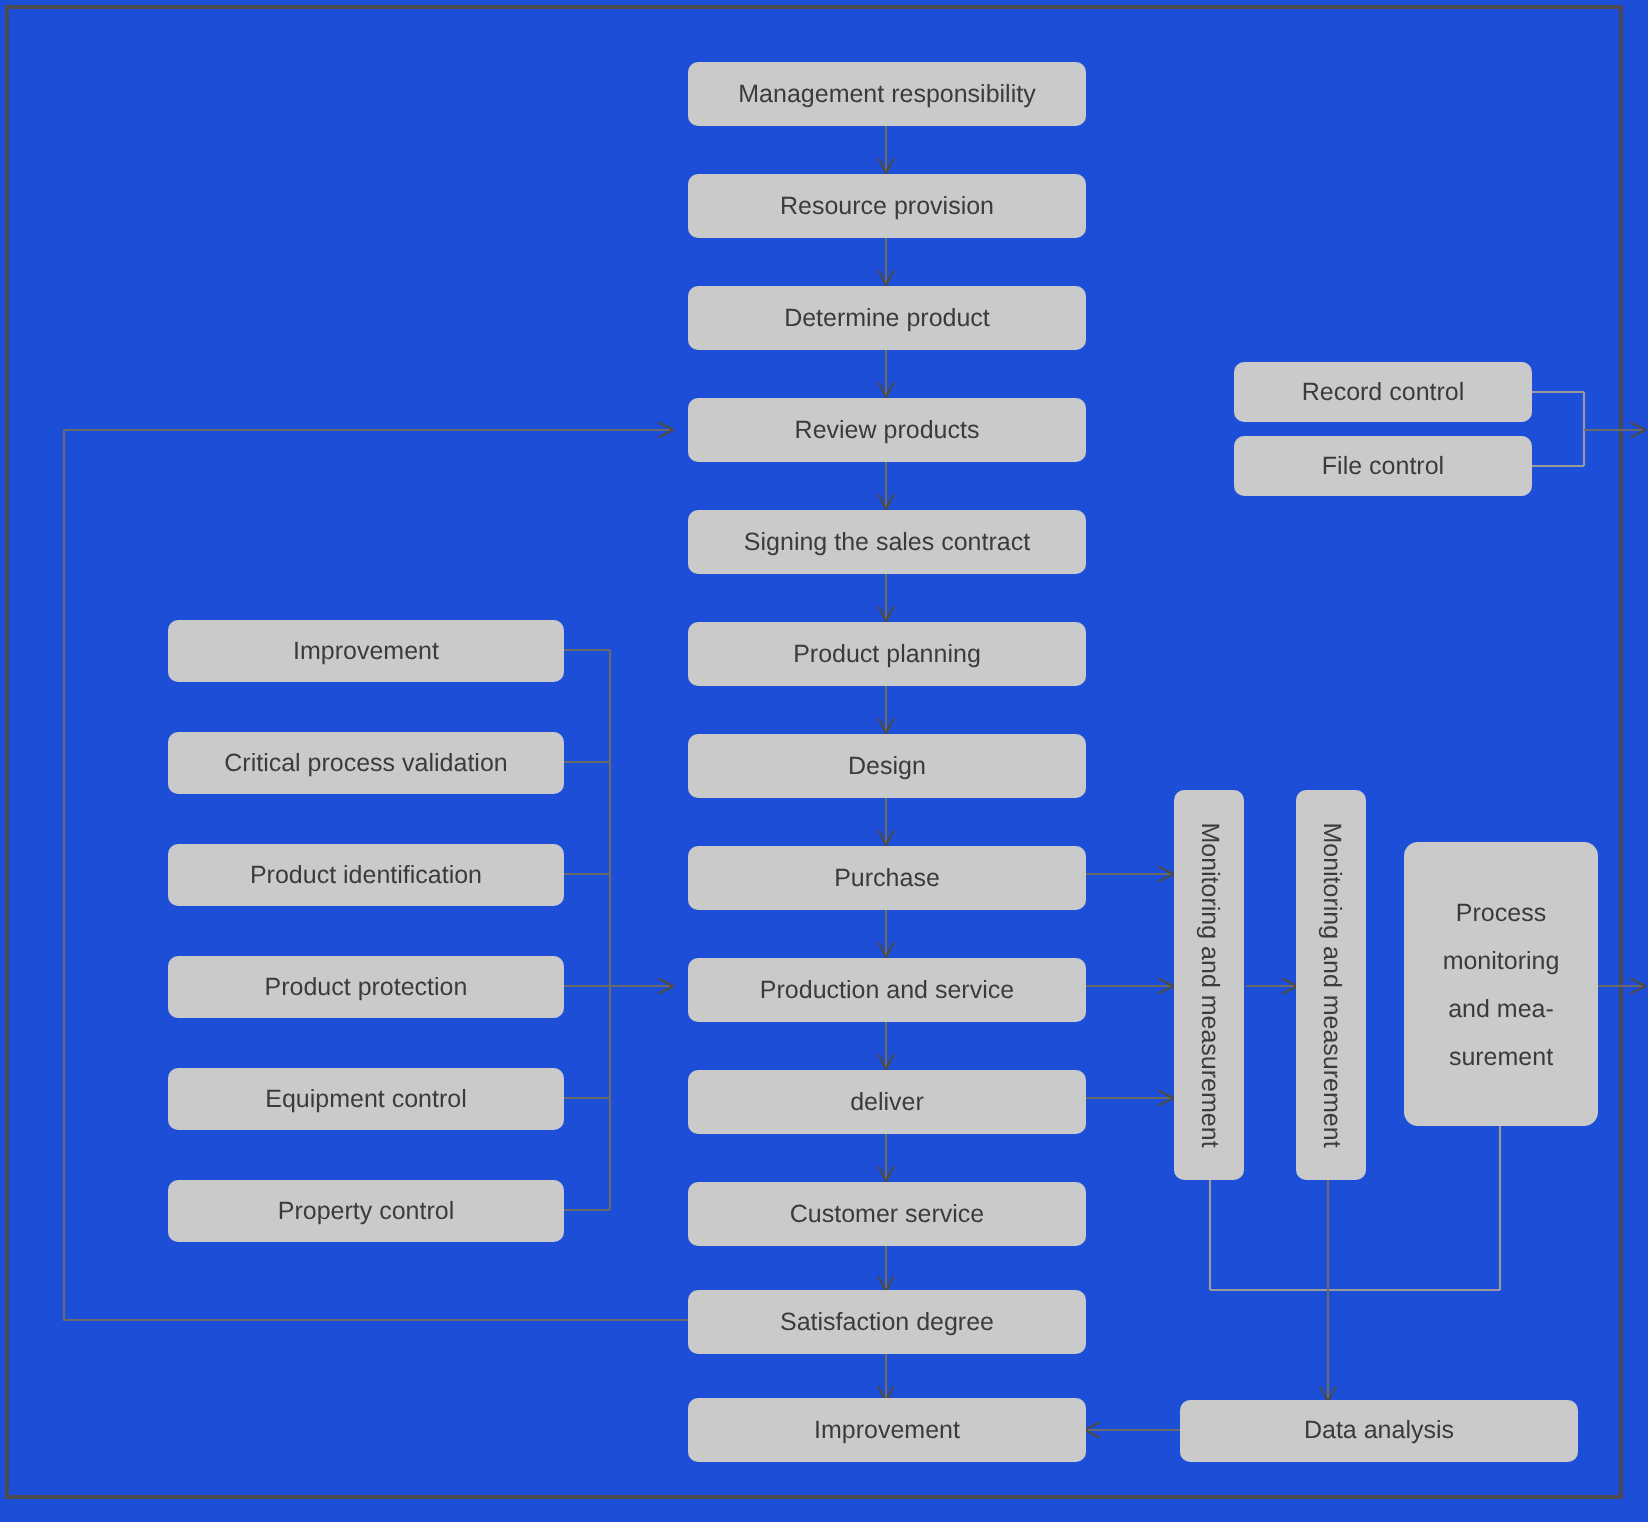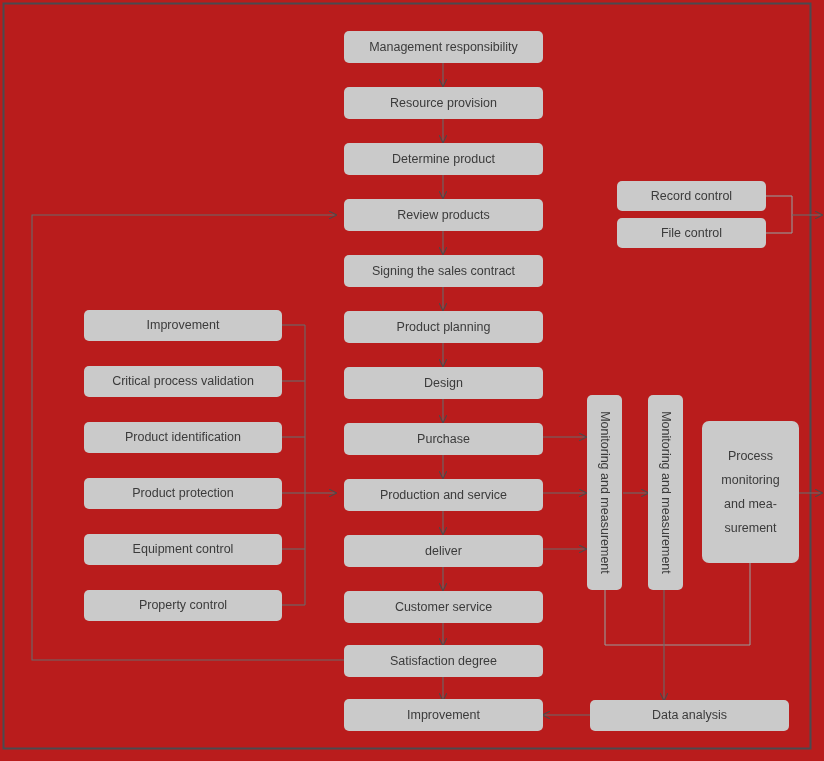--- a/index.html
+++ b/index.html
@@ -10,21 +10,21 @@
   body {
     width: 824px;
     height: 761px;
     font-family: "Liberation Sans", sans-serif;
     overflow: hidden;
   }
   #diagram-root {
     position: relative;
     width: 824px;
     height: 761px;
-    background: #b91c1c;
+    background: #1d4ed8;
   }
   svg#flow {
     display: block;
     width: 824px;
     height: 761px;
   }
   .node-rect {
     fill: #cacaca;
     stroke: none;
   }

